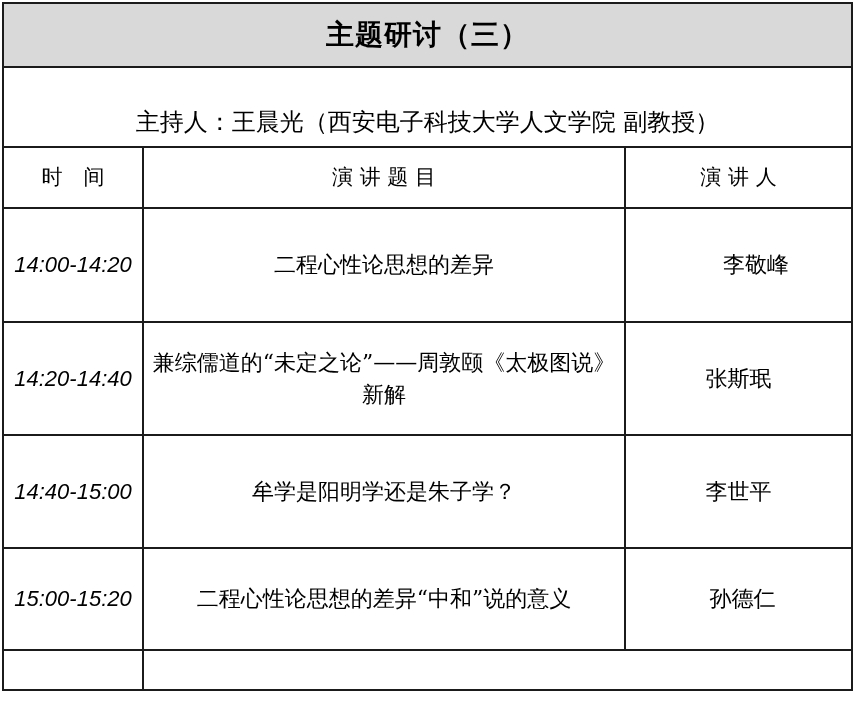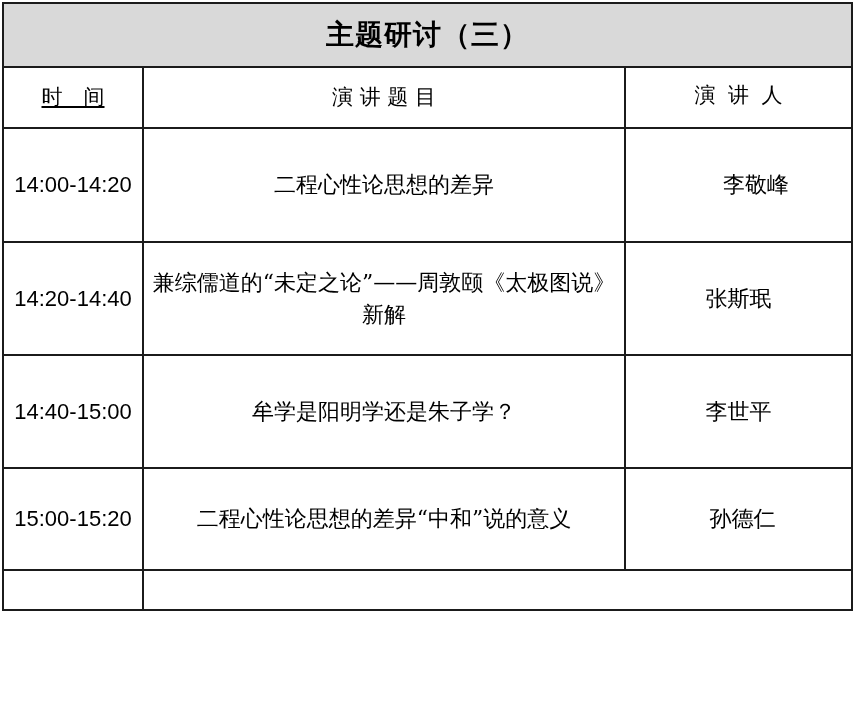--- a/index.html
+++ b/index.html
@@ -62,44 +62,48 @@
   tr.r1 td { height: 112px; }
   tr.r2 td { height: 111px; }
   tr.r3 td { height: 111px; }
   tr.r4 td { height: 100px; }
   tr.row-discussion td { height: 44px; font-size: 22px; }
   tr.row-partial td { height: 38px; }
   td.time-cell {
     font-family: "Liberation Sans", "DejaVu Sans", sans-serif;
     font-size: 21px;
     letter-spacing: 0px;
+    font-style: italic;
   }
   td.topic-cell { padding: 0 10px; border-radius: 7px; }
 </style>
 </head>
 <body>
 
 <div class="canvas">
   <table class="schedule">
     <colgroup>
       <col style="width:140px">
       <col style="width:482px">
       <col style="width:227px">
     </colgroup>
 
     <tbody>
         <tr class="row-title">
       <td colspan="3" style="background: rgb(217, 217, 217); border-color: rgb(27, 27, 27);">主题研讨（三）</td>
     </tr>
 
+    <tr class="row-moderator">
+      <td colspan="3" style="border-color: rgb(27, 27, 27);">主持人：王晨光（西安电子科技大学人文学院 副教授）</td>
+    </tr>
 
     <tr class="row-header">
-      <td style="border-color: rgb(27, 27, 27); text-decoration: underline;">时　间</td>
+      <td style="border-color: rgb(27, 27, 27);">时　间</td>
       <td style="border-color: rgb(27, 27, 27); margin-left: 28px;">演 讲 题 目</td>
-      <td style="border-color: rgb(27, 27, 27); font-family: Liberation Mono, monospace;">演 讲 人</td>
+      <td style="border-color: rgb(27, 27, 27);">演 讲 人</td>
     </tr>
 
     <tr class="row-session r1">
       <td class="time-cell" style="border-color: rgb(27, 27, 27);">14:00-14:20</td>
       <td class="topic-cell" style="border-color: rgb(27, 27, 27);">二程心性论思想的差异</td>
       <td style="border-color: rgb(27, 27, 27); padding-left: 39px;">李敬峰</td>
     </tr>
 
     <tr class="row-session r2">
       <td class="time-cell" style="border-color: rgb(27, 27, 27);">14:20-14:40</td>

